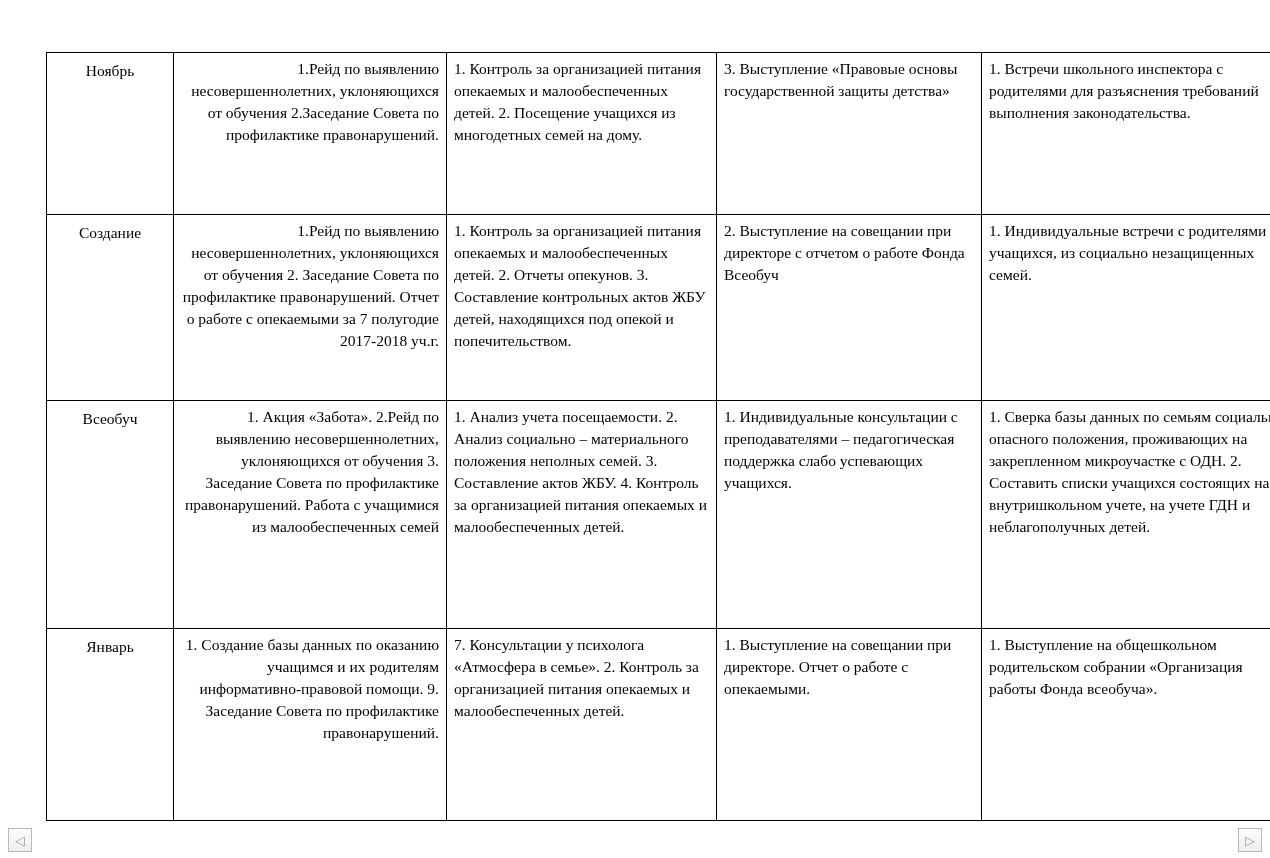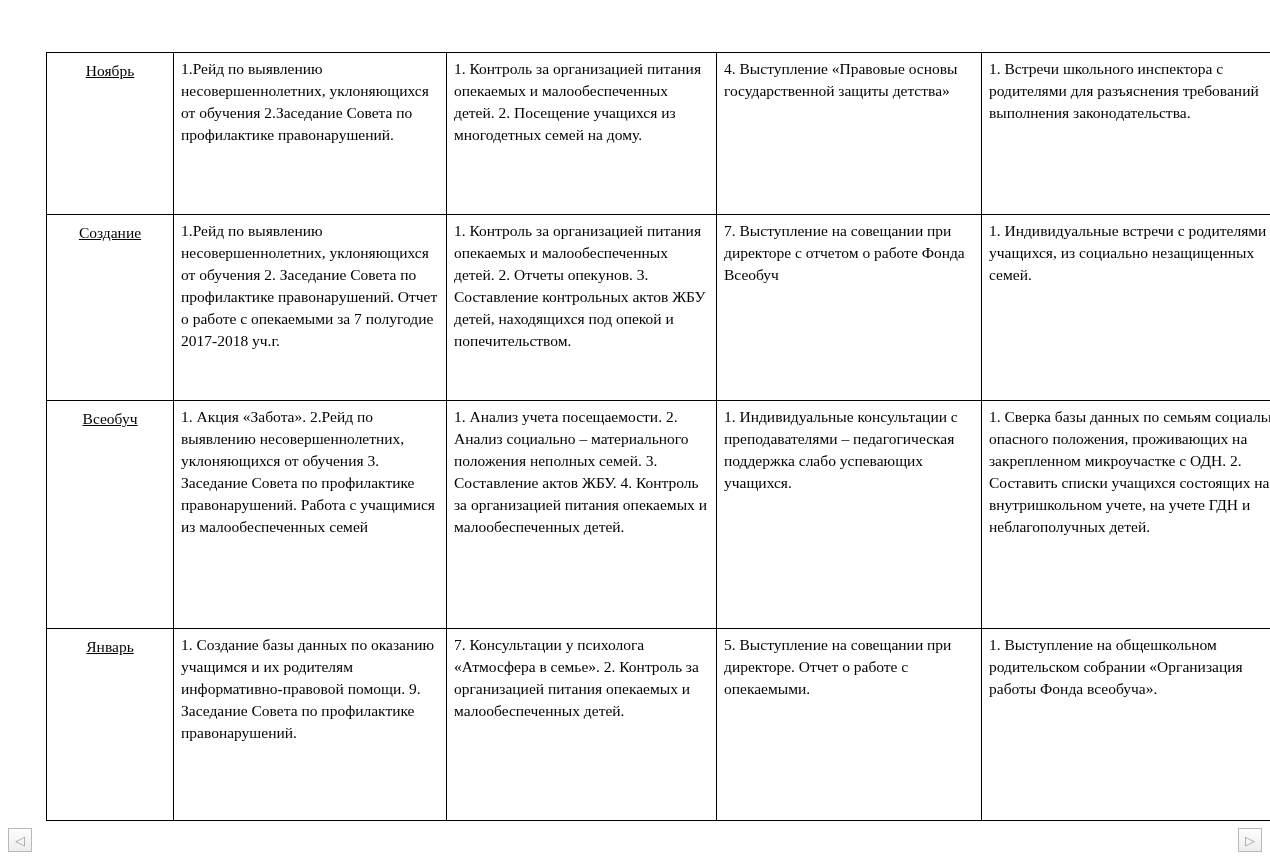--- a/index.html
+++ b/index.html
@@ -32,29 +32,28 @@
   }
   .doc-table td {
     border: 1px solid #000000;
     vertical-align: top;
     padding: 5px 7px 6px 7px;
     font-size: 15.5px;
     line-height: 1.42;
     color: #000000;
   }
   .col-month  { width: 112px; }
-  .col-c1     { width: 258px; }
+  .col-c1     { width: 258px; text-align: right; }
   .col-c2     { width: 255px; }
   .col-c3     { width: 250px; }
   .col-c4     { width: 303px; }
 
   td.month-cell {
     text-align: center;
     padding-top: 7px;
-    text-decoration: underline;
   }
   .row-nov td { height: 148px; }
   .row-dec td { height: 172px; }
   .row-jan td { height: 214px; }
   .row-feb td { height: 178px; }
 
   
   .scroll-strip {
     position: absolute;
     left: 0;
@@ -94,31 +93,31 @@
 <div class="page">
 
   <table class="doc-table">
     <tbody>
       <tr class="row-nov">
         <td class="col-month month-cell">Ноябрь</td>
         <td class="col-c1">1.Рейд по выявлению несовершеннолетних, уклоняющихся от обучения
 2.Заседание Совета по профилактике правонарушений.</td>
         <td class="col-c2">1. Контроль за организацией питания опекаемых и малообеспеченных детей.
 2. Посещение учащихся из многодетных  семей на дому.</td>
-        <td class="col-c3">4. Выступление «Правовые основы государственной защиты детства»</td>
+        <td class="col-c3">3. Выступление «Правовые основы государственной защиты детства»</td>
         <td class="col-c4">1. Встречи школьного инспектора с родителями для разъяснения требований выполнения законодательства.</td>
       </tr>
       <tr class="row-dec">
         <td class="col-month month-cell">Создание</td>
         <td class="col-c1">1.Рейд по выявлению несовершеннолетних, уклоняющихся от обучения
 2. Заседание Совета по профилактике правонарушений. Отчет о работе с опекаемыми за 7 полугодие 2017-2018 уч.г.</td>
         <td class="col-c2">1. Контроль за организацией питания опекаемых и малообеспеченных детей.
 2. Отчеты опекунов.
 3. Составление контрольных актов ЖБУ детей, находящихся под опекой и попечительством.</td>
-        <td class="col-c3">7. Выступление на совещании при директоре с отчетом о работе Фонда Всеобуч</td>
+        <td class="col-c3">2. Выступление на совещании при директоре с отчетом о работе Фонда Всеобуч</td>
         <td class="col-c4">1. Индивидуальные встречи с родителями учащихся, из социально незащищенных семей.</td>
       </tr>
       <tr class="row-jan">
         <td class="col-month month-cell">Всеобуч</td>
         <td class="col-c1">1. Акция «Забота».
 2.Рейд по выявлению несовершеннолетних, уклоняющихся от обучения
 3. Заседание Совета по профилактике правонарушений. Работа с учащимися из малообеспеченных семей</td>
         <td class="col-c2">1. Анализ учета посещаемости.
 2. Анализ социально – материального положения неполных семей.
 3. Составление актов ЖБУ.
@@ -126,21 +125,21 @@
         <td class="col-c3">1. Индивидуальные консультации с преподавателями – педагогическая поддержка слабо успевающих учащихся.</td>
         <td class="col-c4">1. Сверка базы данных по семьям социально опасного положения, проживающих на закрепленном микроучастке с ОДН.
 2. Составить списки  учащихся состоящих на внутришкольном учете, на учете ГДН и неблагополучных детей.</td>
       </tr>
       <tr class="row-feb">
         <td class="col-month month-cell">Январь</td>
         <td class="col-c1">1. Создание базы данных по оказанию учащимся и их родителям информативно-правовой помощи.
 9. Заседание Совета по профилактике правонарушений.</td>
         <td class="col-c2">7. Консультации у психолога «Атмосфера в семье».
 2. Контроль за организацией питания опекаемых и малообеспеченных детей.</td>
-        <td class="col-c3">5. Выступление на совещании при директоре. Отчет о работе с опекаемыми.</td>
+        <td class="col-c3">1. Выступление на совещании при директоре. Отчет о работе с опекаемыми.</td>
         <td class="col-c4">1. Выступление на общешкольном родительском собрании «Организация работы Фонда всеобуча».</td>
       </tr>
     </tbody>
   </table>
 
   <div class="scroll-strip">
     <div class="arrow-btn arrow-left">
       <span class="arrow-glyph">◁</span>
     </div>
     <div class="arrow-btn arrow-right">

